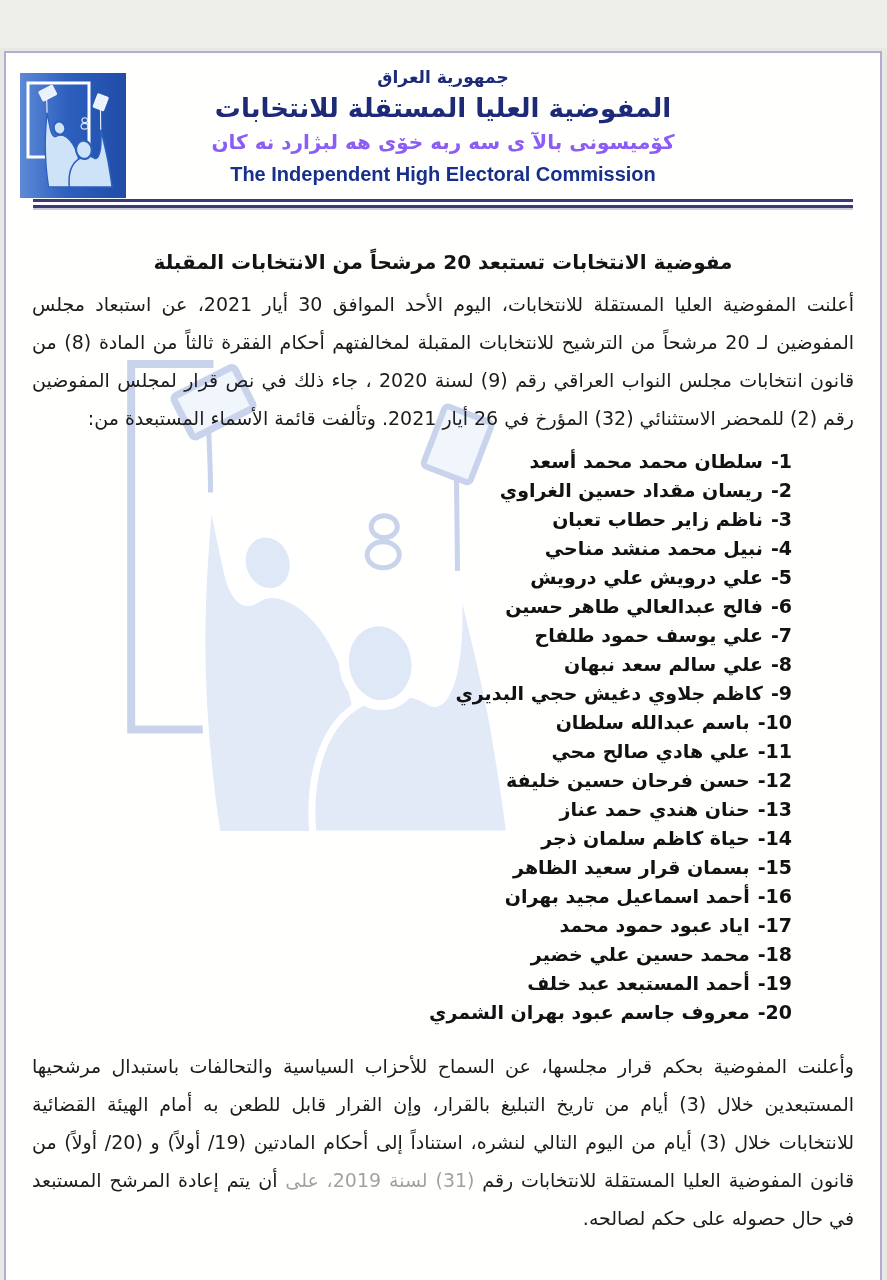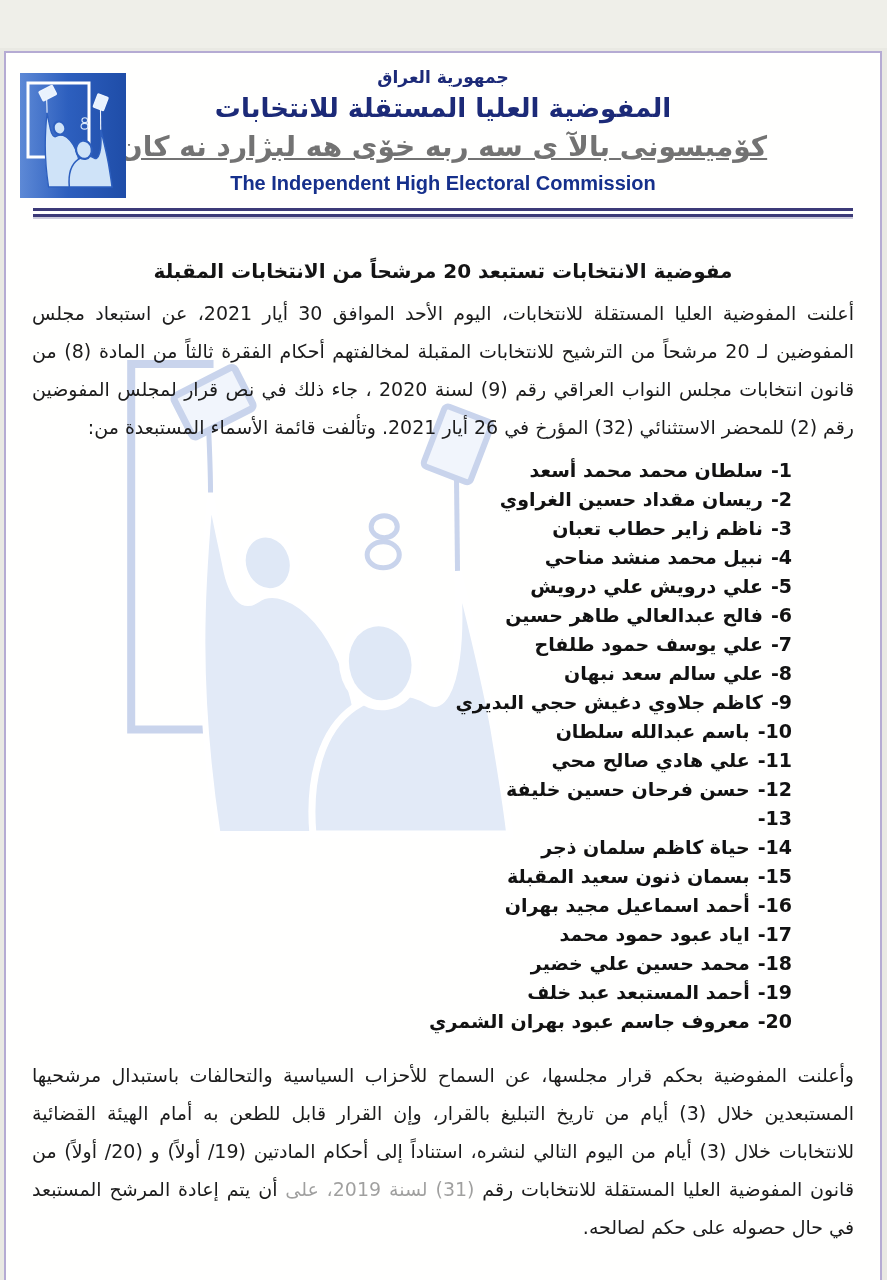--- a/index.html
+++ b/index.html
@@ -6,21 +6,21 @@
   .canvas{position:relative;width:887px;height:1280px;background:#e9e9e3;overflow:hidden;
           font-family:"DejaVu Sans",sans-serif;margin-top:48px;}
   .page{position:absolute;left:4px;top:3px;right:5px;bottom:8px;background:#fffffe;
         border:2px solid #b5abd3;border-bottom:4px solid #a59cc4;
         box-shadow:0 2px 0 rgba(120,110,150,.35);}
   
   .hdr{position:relative;padding-top:14px;text-align:center;}
   .logo{position:absolute;left:14px;top:20px;width:106px;height:125px;}
   .h-line1{font-size:17px;font-weight:bold;color:#1c2a78;direction:rtl;}
   .h-line2{font-size:26px;font-weight:bold;color:#1c2a78;direction:rtl;margin-top:6px;letter-spacing:.5px;}
-  .h-line3{font-size:28px;font-weight:bold;color:#737373;direction:rtl;margin-top:7px;text-decoration:underline;}
+  .h-line3{font-size:20px;font-weight:bold;color:#8b5cf6;direction:rtl;margin-top:7px;}
   .h-line4{font-size:20px;font-weight:bold;color:#16308c;margin-top:9px;
            font-family:"Liberation Sans",sans-serif;}
   .double-rule{height:3px;border-top:3px solid #3c3a78;border-bottom:3px solid #3c3a78;
                margin:13px 27px 0 27px;box-shadow:0 2px 0 #cdccdc;}
   
   .watermark{position:absolute;left:103px;top:303px;width:442px;height:492px;pointer-events:none;}
   
   main{position:relative;padding:0 26px;}
   .title{font-size:20px;font-weight:bold;color:#141414;text-align:center;direction:rtl;
          margin:42px 0 0 0;}
@@ -155,30 +155,31 @@
             <span class="li-name">علي هادي صالح محي</span>
             <span class="li-dash">-</span>
             <span class="li-num">11</span>
           </div>
           <div class="li">
             <span class="li-name">حسن فرحان حسين خليفة</span>
             <span class="li-dash">-</span>
             <span class="li-num">12</span>
           </div>
           <div class="li">
+            <span class="li-name">حنان هندي حمد عناز</span>
             <span class="li-dash">-</span>
             <span class="li-num">13</span>
           </div>
           <div class="li">
             <span class="li-name">حياة كاظم سلمان ذجر</span>
             <span class="li-dash">-</span>
             <span class="li-num">14</span>
           </div>
           <div class="li">
-            <span class="li-name">بسمان ذنون سعيد المقبلة</span>
+            <span class="li-name">بسمان قرار سعيد الظاهر</span>
             <span class="li-dash">-</span>
             <span class="li-num">15</span>
           </div>
           <div class="li">
             <span class="li-name">أحمد اسماعيل مجيد بهران</span>
             <span class="li-dash">-</span>
             <span class="li-num">16</span>
           </div>
           <div class="li">
             <span class="li-name">اياد عبود حمود محمد</span>

